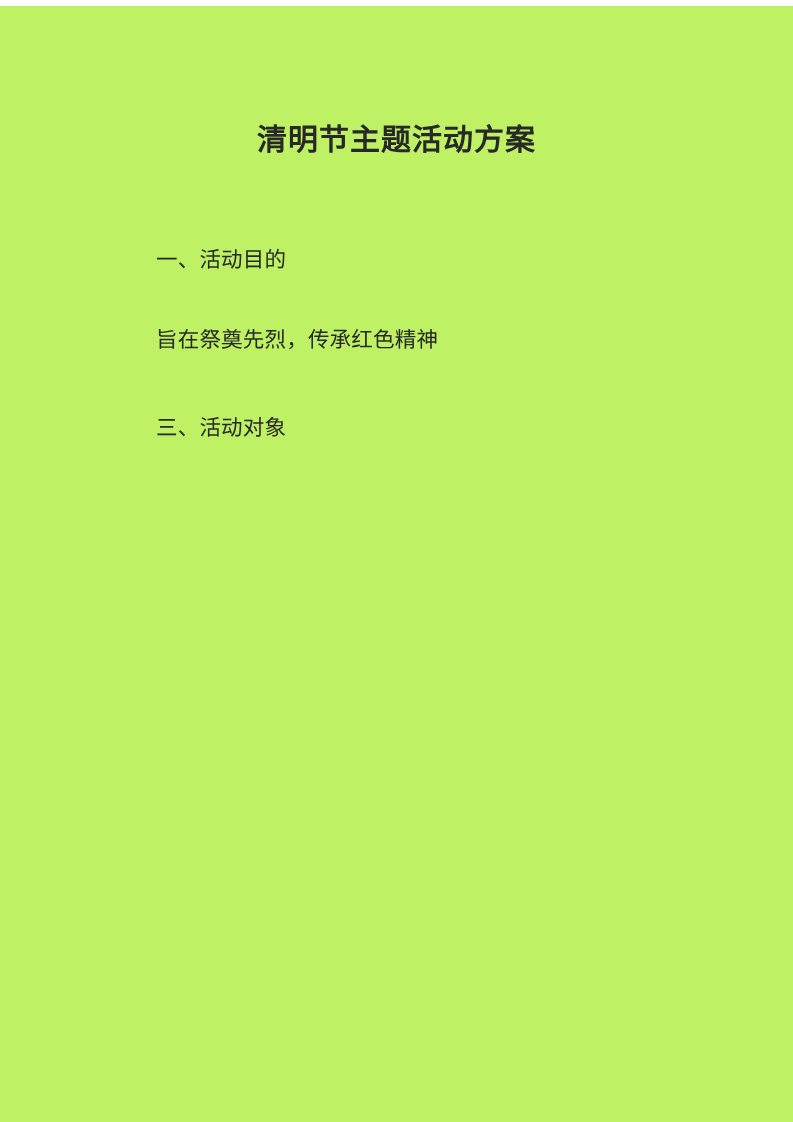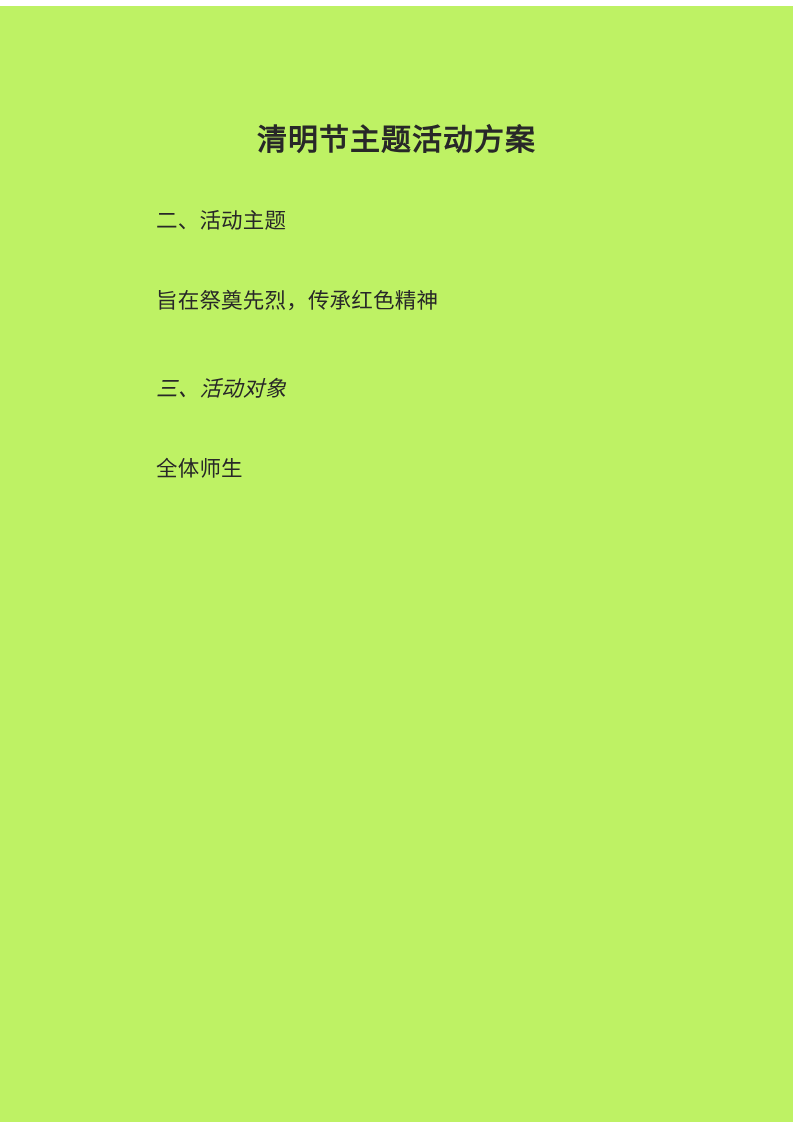--- a/index.html
+++ b/index.html
@@ -41,36 +41,35 @@
     letter-spacing: 0.2px;
   }
   .para {
     text-align: justify;
     text-justify: inter-ideograph;
   }
   
   .gap-h1   { margin-top: 77px; }  
   .gap-p1   { margin-top: 37px; }  
   .gap-std  { margin-top: 38px; }  
-  .gap-std2 { margin-top: 46px; font-style: italic; }  
+  .gap-std2 { margin-top: 46px; }  
   .gap-std3 { margin-top: 43px; }  
 </style>
 </head>
 <body>
 
 <div class="page">
   <div class="content">
 
     <h1 class="doc-title">清明节主题活动方案</h1>
 
+    <p class="heading gap-h1">一、活动目的</p>
 
 
-    <p class="heading gap-std">二、活动主题</p>
 
     <p class="para gap-std">旨在祭奠先烈，传承红色精神</p>
 
     <p class="heading gap-std2">三、活动对象</p>
 
-    <p class="para gap-std">全体师生</p>
 
 
   </div>
 </div>
 
 </body></html>

